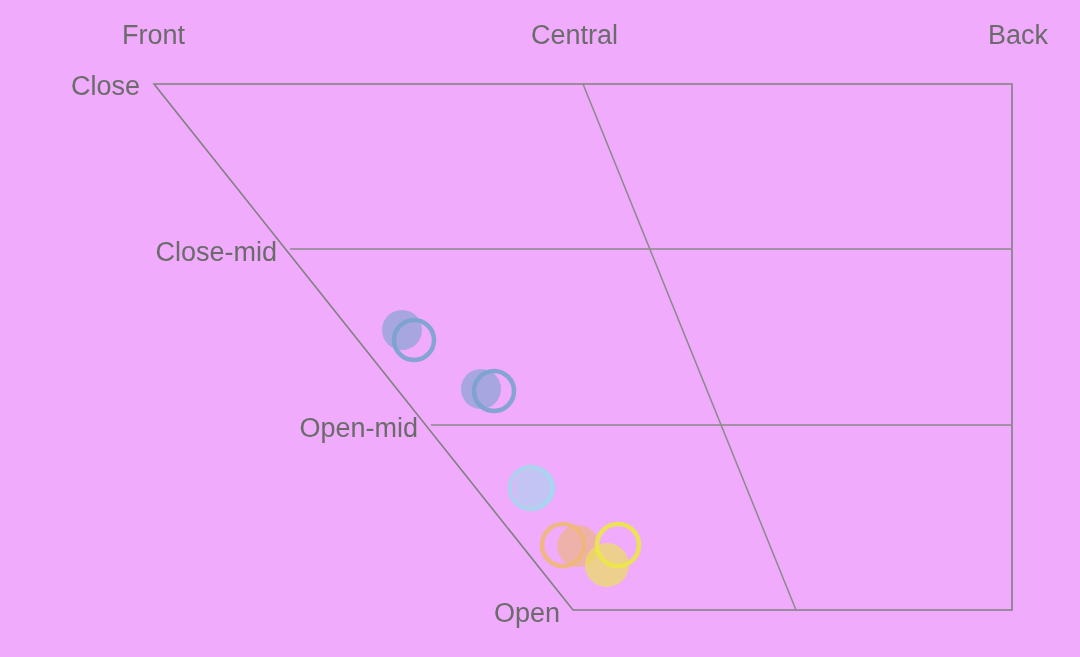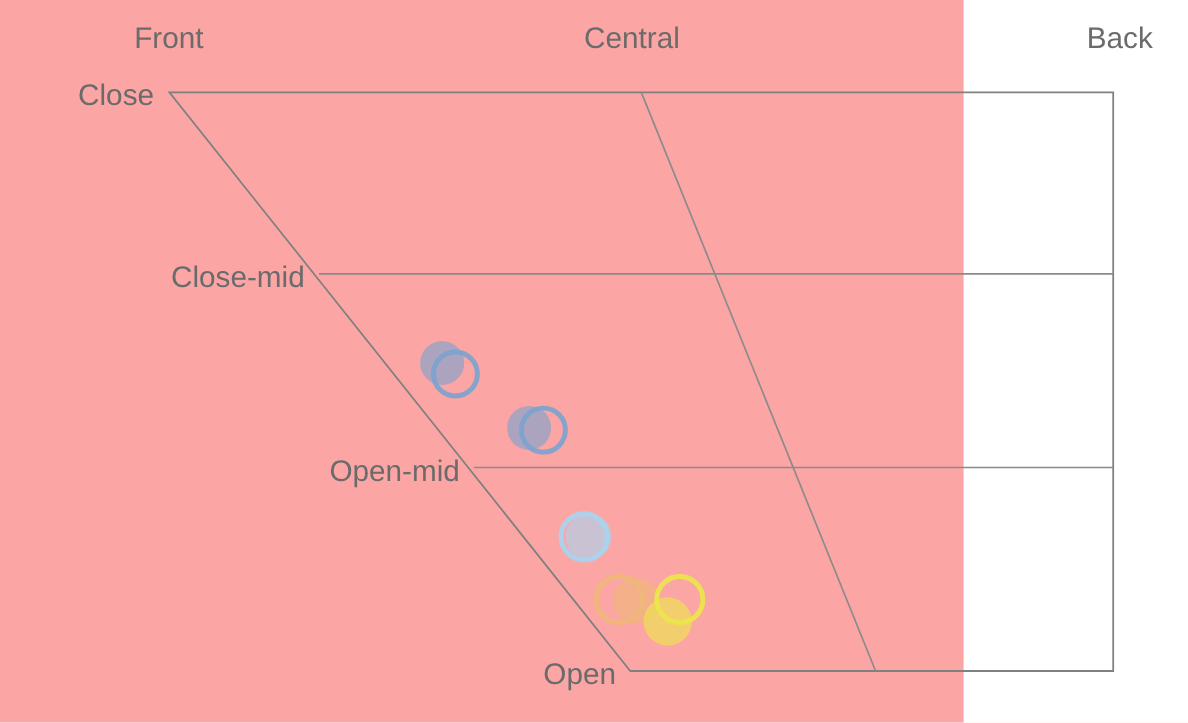--- a/index.html
+++ b/index.html
@@ -8,23 +8,23 @@
     background: #ffffff;
   }
   body {
     width: 1080px;
     height: 657px;
     font-family: "Liberation Sans", sans-serif;
     overflow: hidden;
   }
   #vowel-chart-root {
     position: relative;
-    width: 876px;
+    width: 1080px;
     height: 657px;
-    background: #fca5a5;
+    background: #f0abfc;
   }
   #vowel-svg {
     position: absolute;
     left: 0;
     top: 0;
     width: 1080px;
     height: 657px;
     display: block;
   }
   .axis-label {

